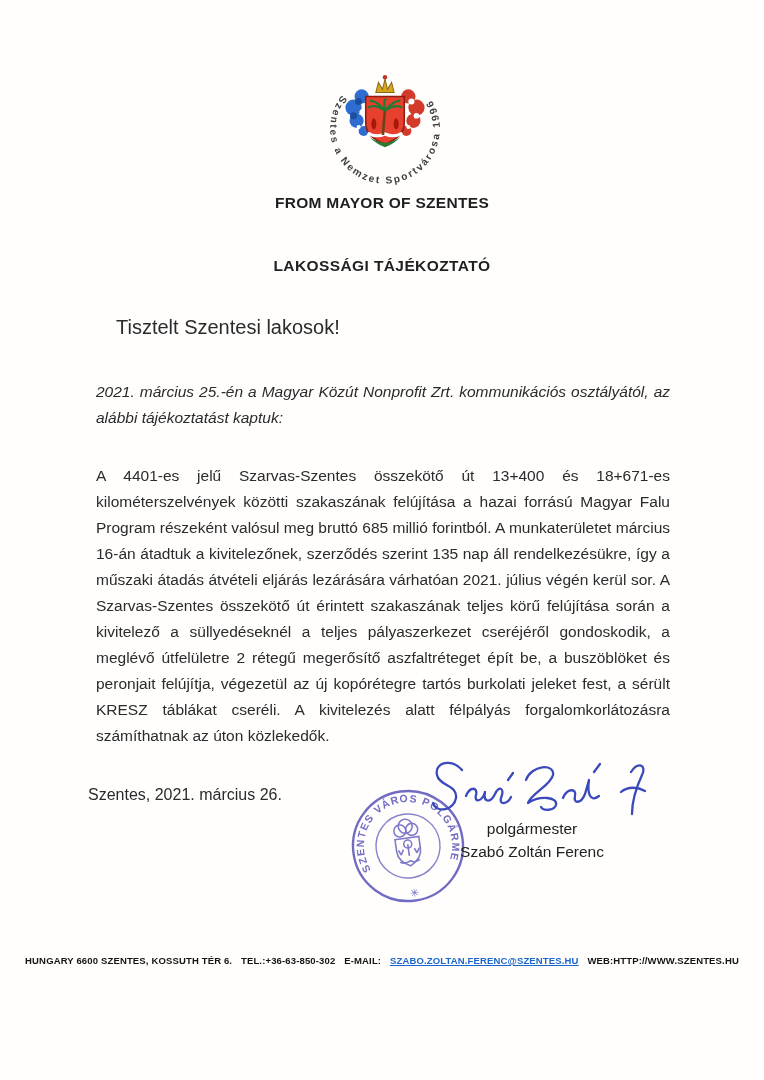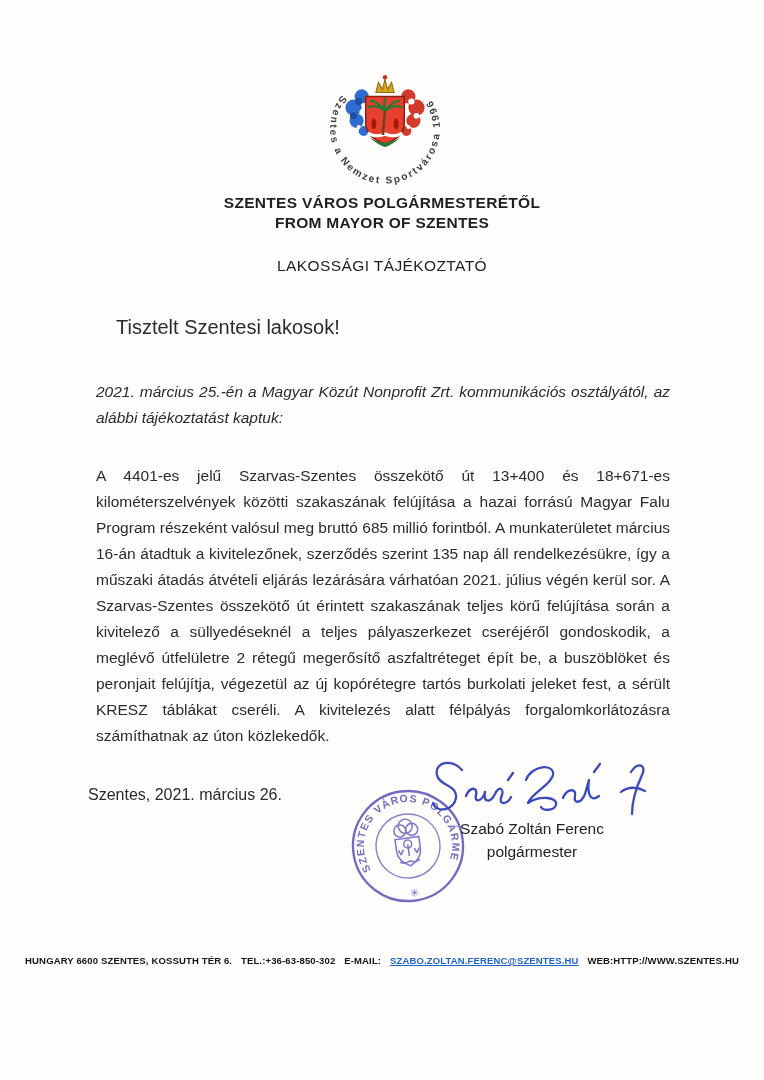--- a/index.html
+++ b/index.html
@@ -13,21 +13,21 @@
     overflow:hidden;
   }
   .logo{position:absolute;left:308px;top:66px;width:154px;height:134px;}
   .letterhead{
     position:absolute;left:0;top:193px;width:764px;
     text-align:center;font-weight:bold;font-size:15.5px;line-height:20px;
     color:#1f1f1f;letter-spacing:.3px;
   }
   .doc-title{
     position:absolute;left:0;top:257px;width:764px;
-    text-align:center;font-weight:normal;font-size:15.5px;color:#1f1f1f;letter-spacing:.4px;
+    text-align:center;font-weight:bold;font-size:15.5px;color:#1f1f1f;letter-spacing:.4px;
   }
   .greeting{position:absolute;left:96px;top:316px;font-size:20px;margin-left:20px;}
   .para{
     position:absolute;left:96px;width:574px;
     font-size:15.5px;line-height:26px;
     text-align:justify;text-justify:inter-word;
   }
   .para1{top:379px;font-style:italic;}
   .para2{top:463px;}
   .dateline{position:absolute;left:88px;top:786px;font-size:16px;}
@@ -101,21 +101,20 @@
         </g>
       </g>
 
       <text font-size="10" font-weight="600" fill="#3f3f3f" letter-spacing="0.5">
         <textPath href="#logoArc" startOffset="0" textLength="235">Szentes a Nemzet Sportvárosa 1996</textPath>
       </text>
     </svg>
   </div>
 
   <div class="letterhead">
-    <div>SZENTES VÁROS POLGÁRMESTERÉTŐL</div>
     <div>FROM MAYOR OF SZENTES</div>
   </div>
 
   <div class="doc-title">LAKOSSÁGI TÁJÉKOZTATÓ</div>
 
   <div class="greeting">Tisztelt Szentesi lakosok!</div>
 
   <div class="para para1">2021. március 25.-én a Magyar Közút Nonprofit Zrt. kommunikációs osztályától, az alábbi tájékoztatást kaptuk:</div>
   <div class="para para2">A 4401-es jelű Szarvas-Szentes összekötő út 13+400 és 18+671-es kilométerszelvények közötti szakaszának felújítása a hazai forrású Magyar Falu Program részeként valósul meg bruttó 685 millió forintból. A munkaterületet március 16-án átadtuk a kivitelezőnek, szerződés szerint 135 nap áll rendelkezésükre, így a műszaki átadás átvételi eljárás lezárására várhatóan 2021. július végén kerül sor. A Szarvas-Szentes összekötő út érintett szakaszának teljes körű felújítása során a kivitelező a süllyedéseknél a teljes pályaszerkezet cseréjéről gondoskodik, a meglévő útfelületre 2 rétegű megerősítő aszfaltréteget épít be, a buszöblöket és peronjait felújítja, végezetül az új kopórétegre tartós burkolati jeleket fest, a sérült KRESZ táblákat cseréli. A kivitelezés alatt félpályás forgalomkorlátozásra számíthatnak az úton közlekedők.</div>
 
@@ -157,22 +156,22 @@
         <path d="M 98,20 C 103,5 127,3 125,15 C 123,25 104,33 100,43 C 112,35 130,37 128,45 C 126,51 115,51 113,47"></path>
         <path d="M 135,38 C 139,28 149,28 147,36 C 145,44 153,44 157,34 L 161,20 C 159,33 162,43 171,36"></path>
         <path d="M 166,12 l 6,-8"></path>
         <path d="M 203,12 C 210,1 219,5 214,15 C 208,28 204,41 204,54"></path>
         <path d="M 193,32 C 200,26 210,27 217,31"></path>
       </g>
     </svg>
   </div>
 
   <div class="signer">
+    <div>polgármester</div>
     <div>Szabó Zoltán Ferenc</div>
-    <div>polgármester</div>
   </div>
 
   <div class="footer">
     <span>HUNGARY 6600 SZENTES, KOSSUTH TÉR 6.</span>
     <span>TEL.:+36-63-850-302</span>
     <span>E-MAIL:</span>
     <a class="email">SZABO.ZOLTAN.FERENC@SZENTES.HU</a>
     <span>WEB:HTTP://WWW.SZENTES.HU</span>
   </div>
 

